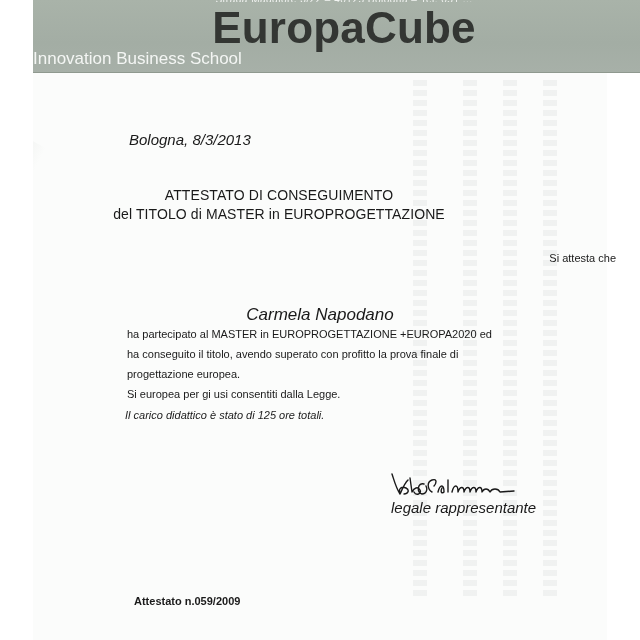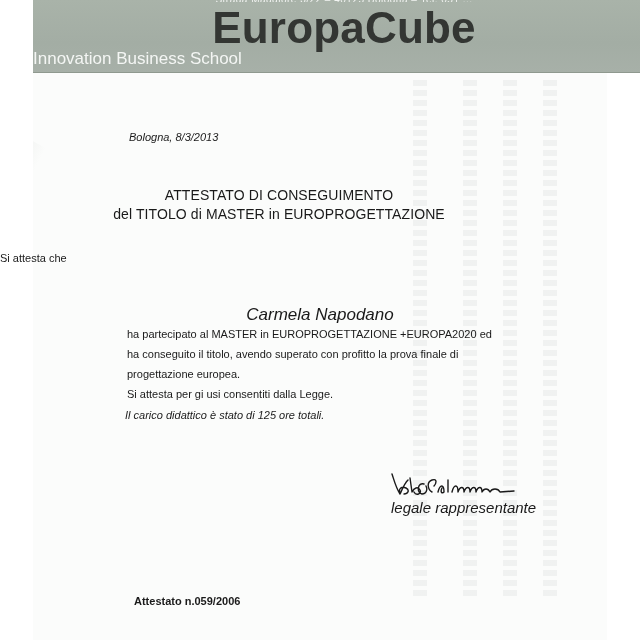--- a/index.html
+++ b/index.html
@@ -101,37 +101,37 @@
       text-align: left;
       font-size: 17px;
       color: #f4f6f4;
       line-height: 20px;
     }
     .place-date {
       position: absolute;
       left: 129px;
       top: 131px;
       font-style: italic;
-      font-size: 11px;
+      font-size: 15px;
     }
     .heading1, .heading2 {
       position: absolute;
       left: 0;
       width: 558px;
       text-align: center;
       font-size: 14px;
       letter-spacing: 0.1px;
     }
     .heading1 { top: 187px; }
     .heading2 { top: 206px; }
     .attest-intro {
       position: absolute;
       left: 0;
       width: 616px;
-      text-align: left;
+      text-align: right;
       top: 252px;
       font-size: 11px;
     }
     .recipient {
       position: absolute;
       left: 0;
       width: 640px;
       text-align: center;
       top: 284px;
       font-style: italic;
@@ -192,21 +192,21 @@
 <div class="place-date">Bologna, 8/3/2013</div>
 
 <div class="heading1">ATTESTATO DI CONSEGUIMENTO</div>
 <div class="heading2">del TITOLO di MASTER in EUROPROGETTAZIONE</div>
 
 <div class="attest-intro">Si attesta che</div>
 
 <div class="recipient">Carmela Napodano</div>
 
 <div class="body-text body-p1"> ha partecipato al MASTER in EUROPROGETTAZIONE +EUROPA2020 ed ha conseguito il titolo, avendo superato con profitto la prova finale di progettazione europea.</div>
-<div class="body-text body-p2">Si attesta per gi usi consentiti dalla Legge.</div>
+<div class="body-text body-p2">Si europea per gi usi consentiti dalla Legge.</div>
 <div class="body-text body-p3">Il carico didattico è stato di 125 ore totali.</div>
 
 <svg class="signature" viewBox="0 0 130 30">
   <path d="M4 4 C6 10, 8 18, 12 24 C14 20, 16 14, 20 10 M12 24 C10 18, 14 16, 18 18 C22 20, 20 24, 16 24 M22 8 L24 22 C26 18, 30 16, 32 20 C34 24, 28 26, 26 22 M36 14 C30 12, 28 22, 34 24 C38 24, 40 20, 38 16 M44 22 C40 20, 38 12, 44 10 C50 8, 48 14, 46 16 M50 22 C52 14, 56 14, 56 22 C54 24, 52 22, 54 18 M60 10 L60 22 M64 22 C66 14, 70 14, 70 22 C72 16, 76 16, 76 22 C78 16, 82 16, 82 22 C84 16, 88 16, 88 22 C90 16, 94 16, 94 22 C96 18, 100 18, 102 22 C104 18, 110 18, 112 22 L126 21" fill="none" stroke="#1a1a1a" stroke-width="1.4" stroke-linecap="round" stroke-linejoin="round"></path>
 </svg>
 <div class="signer-role">legale rappresentante</div>
 
-<div class="cert-number">Attestato n.059/2006</div>
+<div class="cert-number">Attestato n.059/2009</div>
 
 </body></html>

